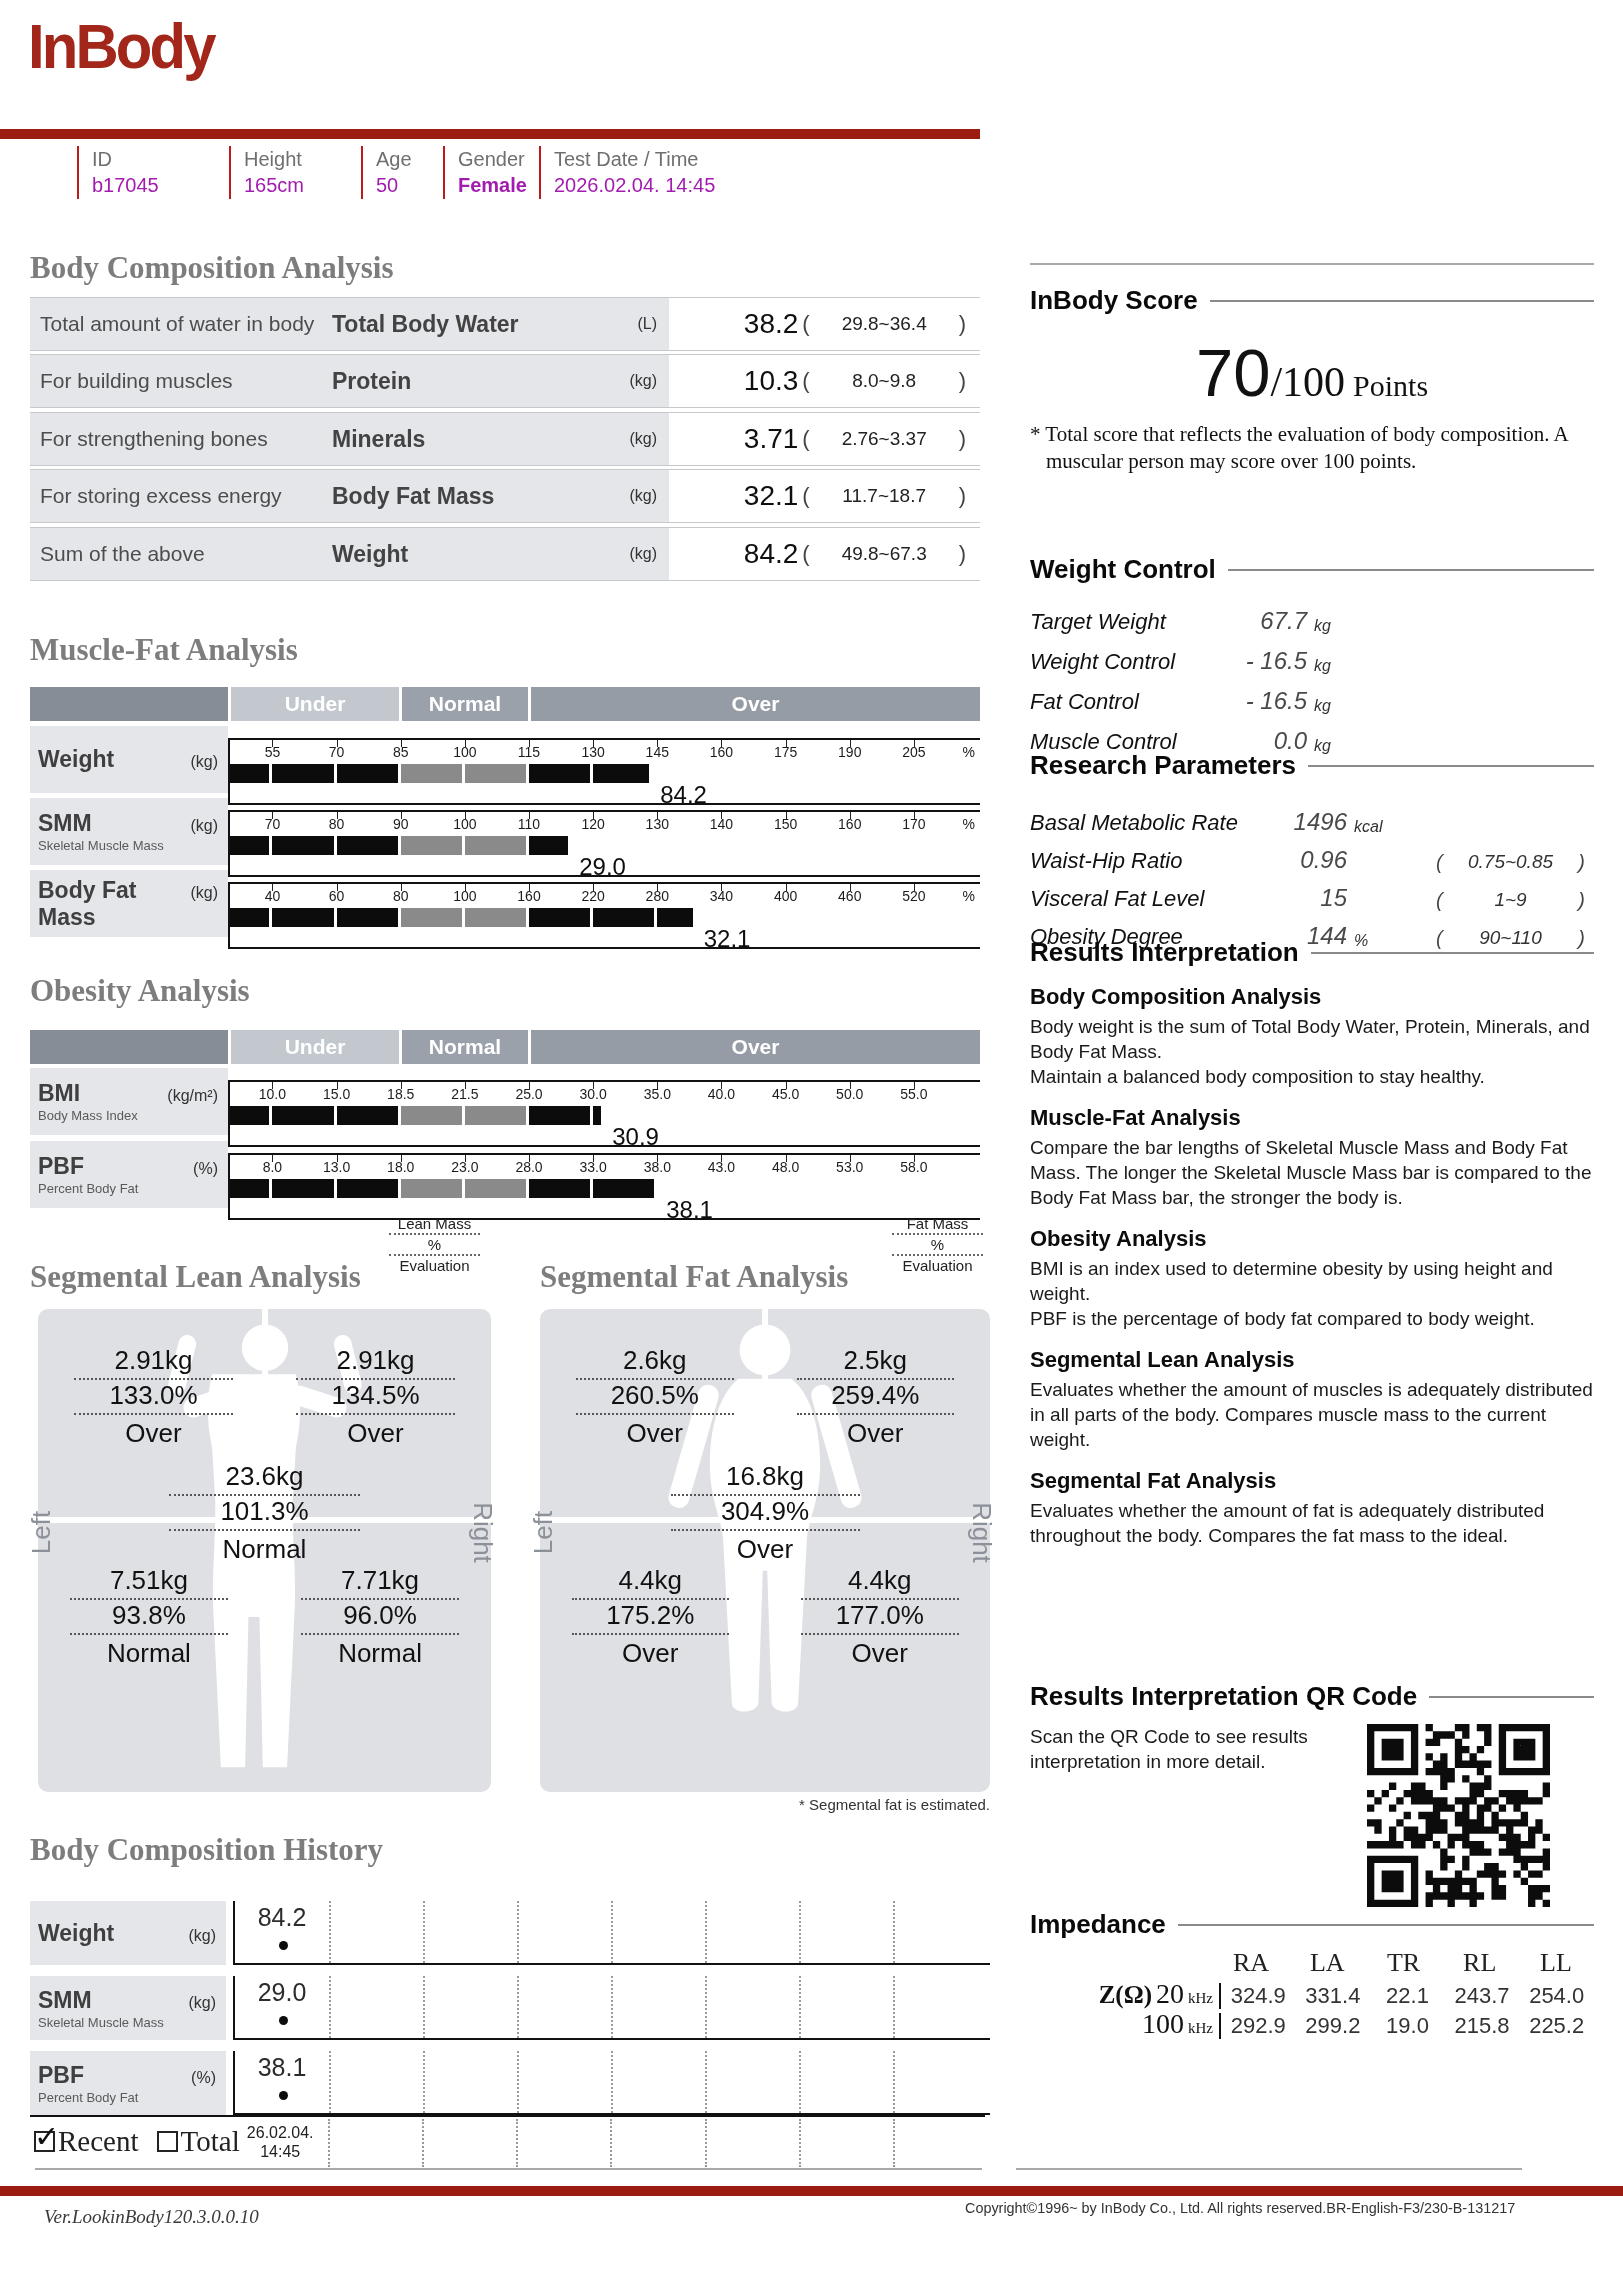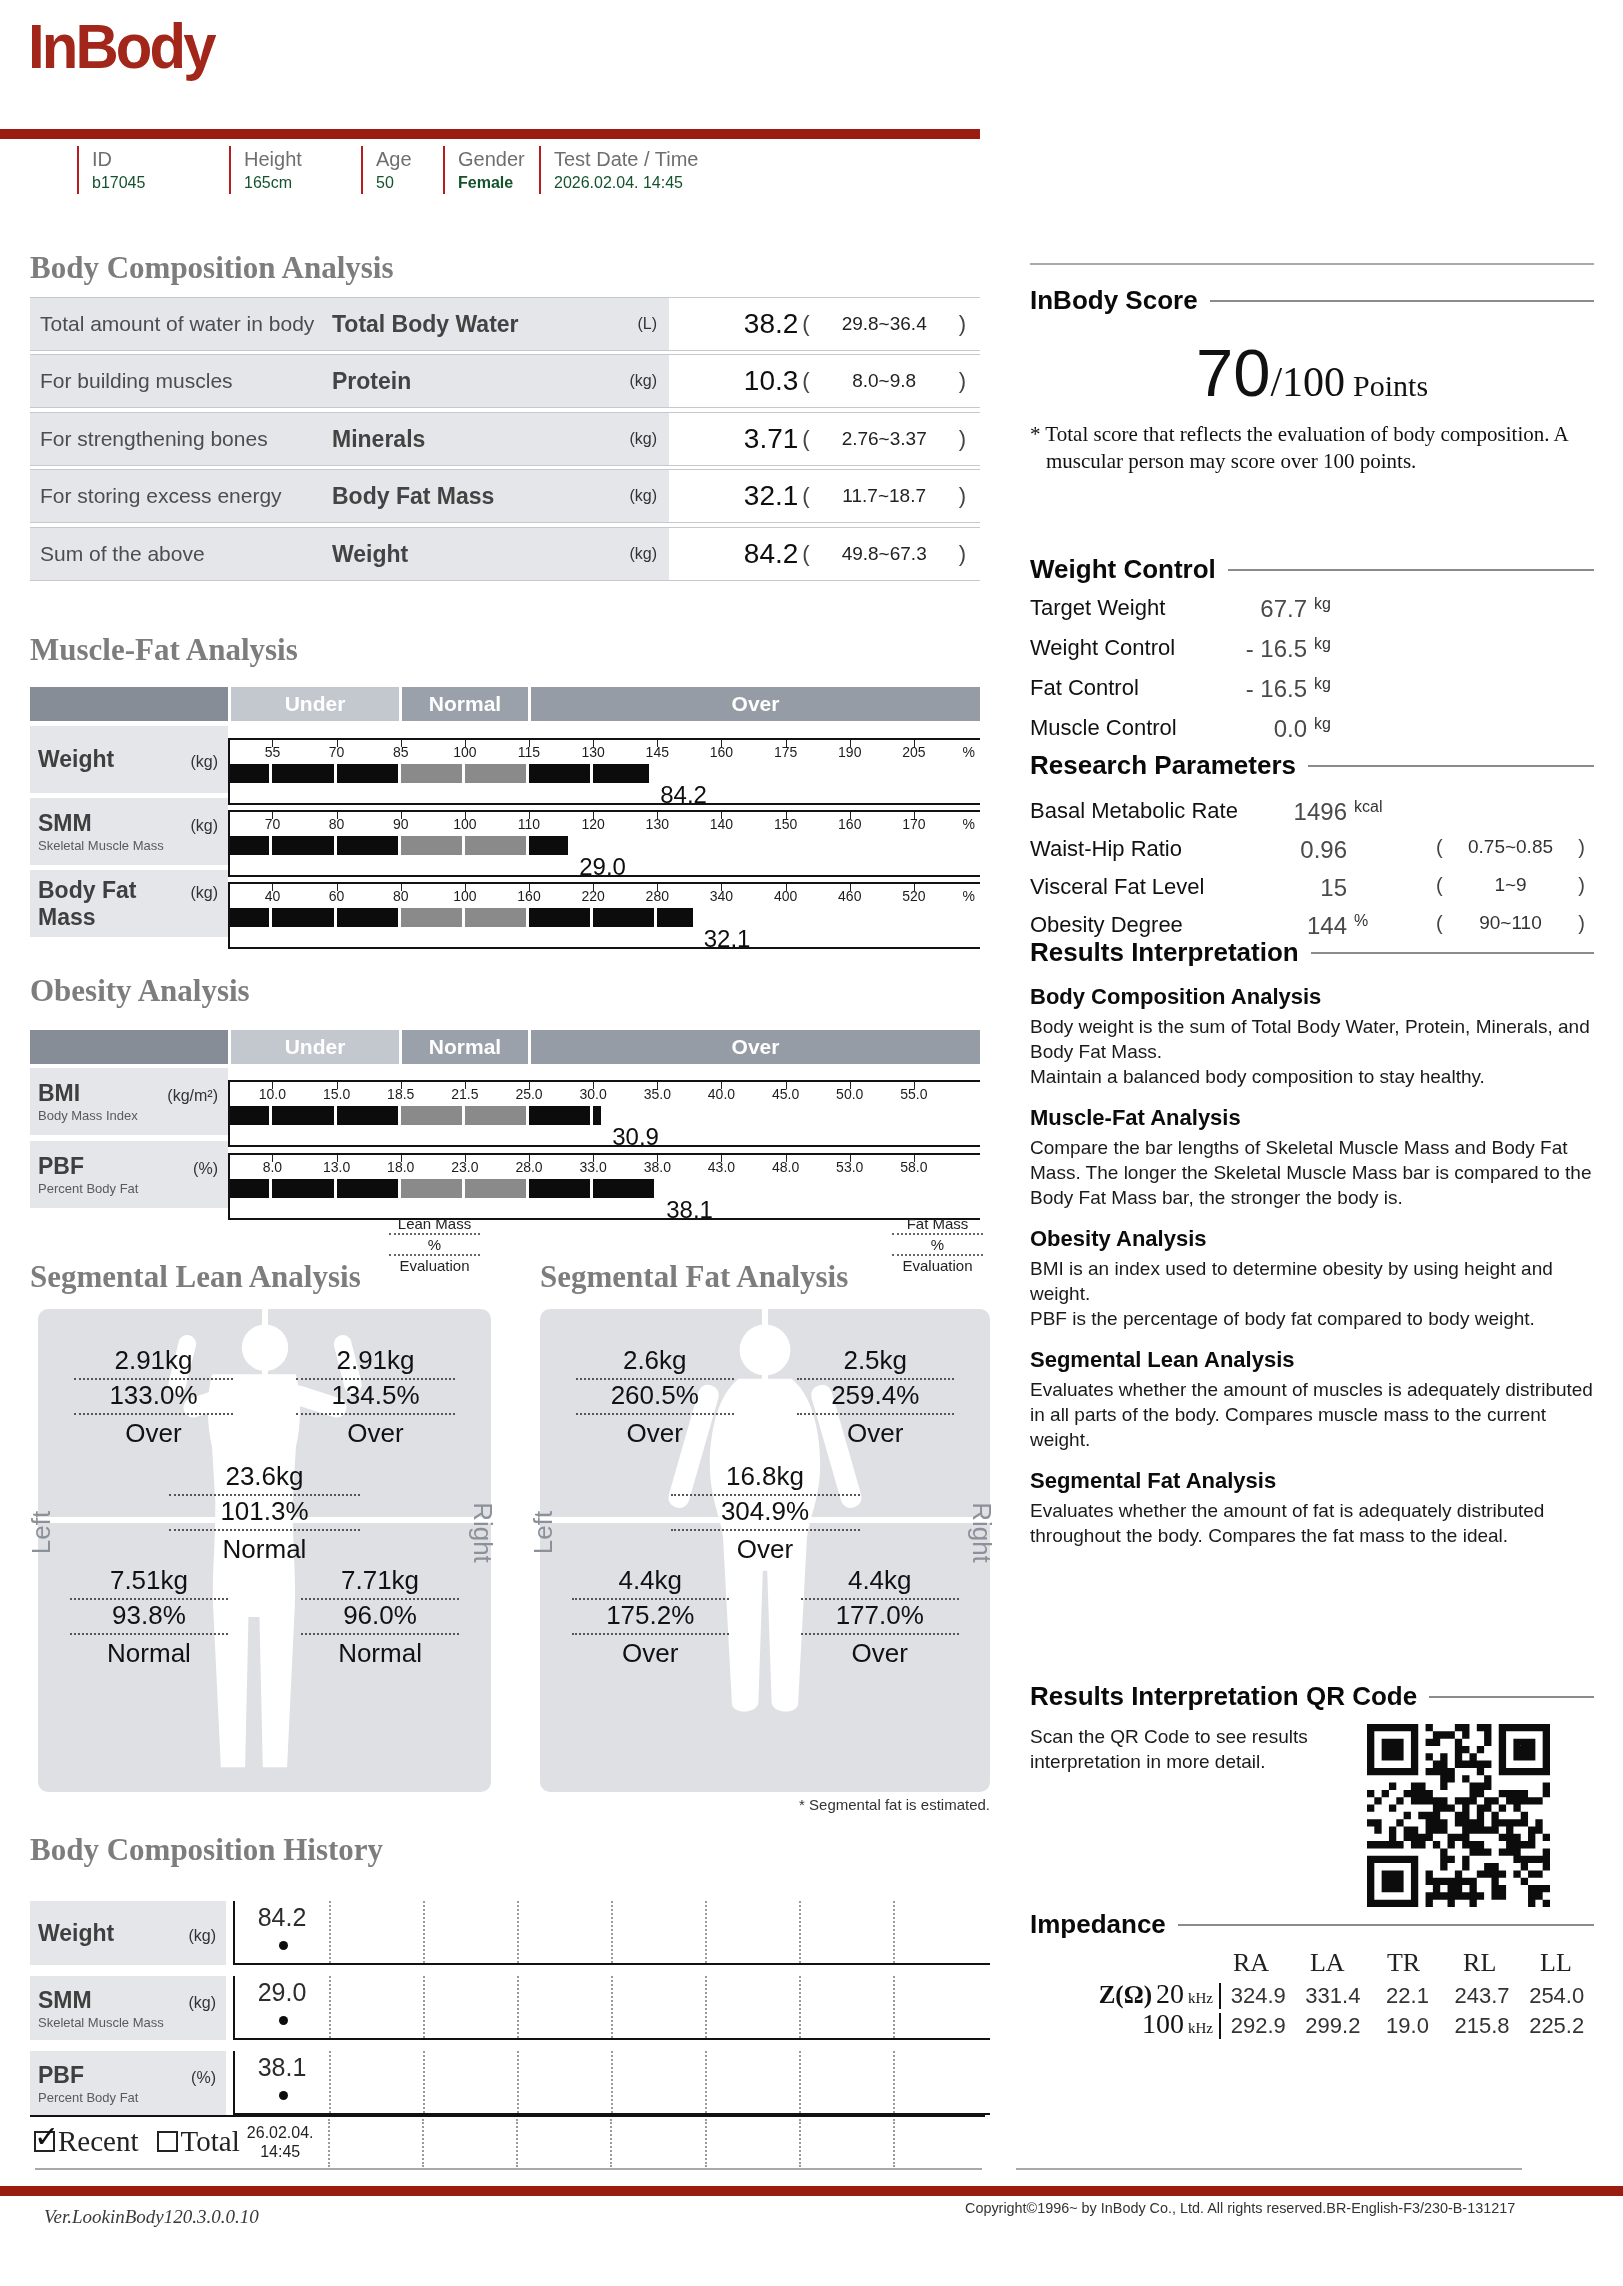--- a/index.html
+++ b/index.html
@@ -7,21 +7,21 @@
         font-family:"Liberation Sans","DejaVu Sans",sans-serif;color:#222;}
   .abs{position:absolute;}
 
   
   .logo{left:28px;top:10px;font-size:63px;font-weight:bold;color:#A3261B;letter-spacing:-3px;
         transform:scaleX(.95);transform-origin:left;font-family:"Liberation Sans",sans-serif;}
   .redbar-top{left:0;top:129px;width:980px;height:10px;background:#9B1C10;}
   .hdr-fields{left:77px;top:146px;display:flex;}
   .hdr-field{border-left:2px solid #b91c1c;padding:2px 0 2px 13px;}
   .hdr-label{font-size:20px;color:#6f6f6f;}
-  .hdr-value{font-size:16px;color:#14532d;margin-top:3px;}
+  .hdr-value{font-size:20px;color:#a21caf;margin-top:3px;}
   .hdr-value.bold{font-weight:bold;}
 
   
   .sec-title{font-family:"Liberation Serif","DejaVu Serif",serif;font-weight:bold;
              font-size:31px;color:#7d7d7d;}
 
   
   .bca-row{position:absolute;left:30px;width:950px;height:52px;display:flex;align-items:stretch;
            border-top:1px solid #c6c8cb;border-bottom:1px solid #c6c8cb;}
   .bca-gray{width:639px;background:#E4E6E9;display:flex;align-items:center;}
@@ -96,21 +96,21 @@
   
   .rc{position:absolute;left:1030px;width:564px;}
   .rc-title{display:flex;align-items:center;gap:12px;font-size:26px;font-weight:bold;color:#0a0a0a;}
   .rc-title .rule{flex:1;height:0;border-top:2px solid #8b8b8b;}
   .score-line{display:flex;align-items:baseline;justify-content:center;}
   .score-num{font-size:67px;color:#111;}
   .score-denom{font-family:"Liberation Serif",serif;font-size:42px;color:#111;}
   .score-pts{font-family:"Liberation Serif",serif;font-size:30px;color:#111;margin-left:8px;}
   .score-note{font-family:"Liberation Serif",serif;font-size:21px;color:#111;line-height:27px;
               padding-left:16px;text-indent:-16px;}
-  .kv-row{display:flex;align-items:flex-start;height:40px;}
+  .kv-row{display:flex;align-items:flex-end;height:40px;font-style:italic;}
   .kv-label{flex:0 0 178px;font-size:22px;color:#111;}
   .kv-val{width:99px;text-align:right;font-size:24px;color:#4a4a4a;}
   .kv-unit{width:54px;font-size:16px;color:#333;padding-left:7px;}
   .kv-range{width:149px;display:flex;justify-content:space-between;font-size:20px;color:#444;margin-left:28px;}
   .kv-range .rg{font-size:19px;color:#333;}
   .interp-head{font-size:22px;font-weight:bold;color:#0c0c0c;margin:16px 0 4px 0;}
   .interp-text{font-size:19px;color:#1a1a1a;line-height:25px;white-space:pre-line;}
   .imp-row{display:flex;align-items:baseline;}
   .imp-gap{flex:0 0 183px;}
   .imp-cols{flex:1;display:flex;}

